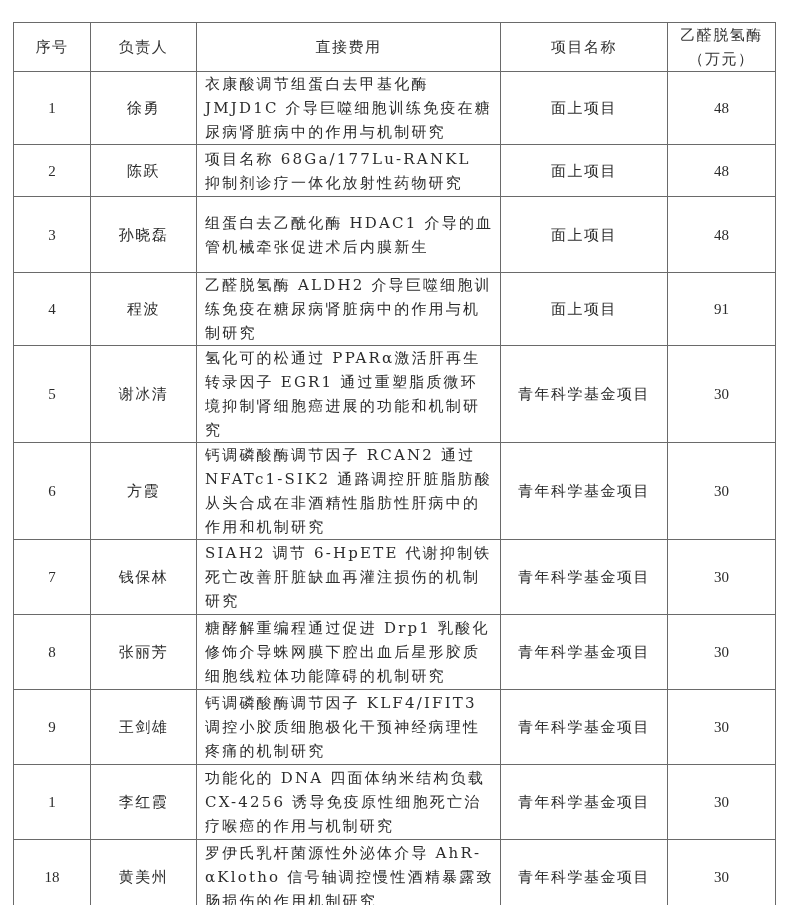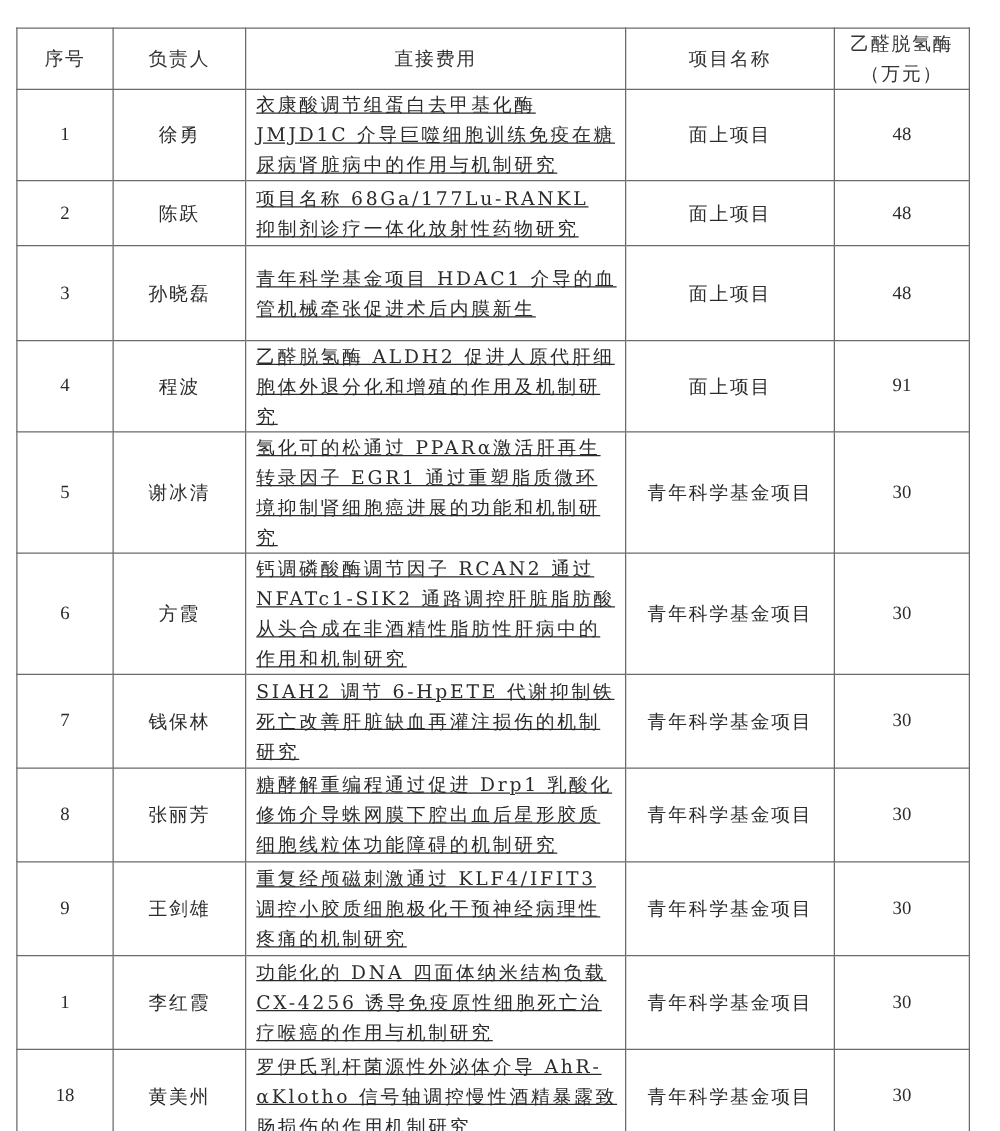--- a/index.html
+++ b/index.html
@@ -33,21 +33,20 @@
     text-align: center;
     letter-spacing: 1.5px;
   }
   table.grid th {
     color: #333;
   }
   td.name {
     text-align: left !important;
     padding: 0 6px 0 8px !important;
     letter-spacing: 2.2px !important;
-    text-decoration: underline;
   }
   .num {
     font-family: "Liberation Serif", "DejaVu Serif", serif;
     font-size: 16px;
     letter-spacing: 0 !important;
   }
   .hdr-line { display: block; }
 </style>
 </head>
 <body>
@@ -83,28 +82,28 @@
     <tr style="height:52px">
       <td class="num">2</td>
       <td>陈跃</td>
       <td class="name">项目名称 68Ga/177Lu-RANKL 抑制剂诊疗一体化放射性药物研究</td>
       <td>面上项目</td>
       <td class="num">48</td>
     </tr>
     <tr style="height:76px">
       <td class="num">3</td>
       <td>孙晓磊</td>
-      <td class="name">青年科学基金项目 HDAC1 介导的血管机械牵张促进术后内膜新生</td>
+      <td class="name">组蛋白去乙酰化酶 HDAC1 介导的血管机械牵张促进术后内膜新生</td>
       <td>面上项目</td>
       <td class="num">48</td>
     </tr>
     <tr style="height:73px">
       <td class="num">4</td>
       <td>程波</td>
-      <td class="name">乙醛脱氢酶 ALDH2 促进人原代肝细胞体外退分化和增殖的作用及机制研究</td>
+      <td class="name">乙醛脱氢酶 ALDH2 介导巨噬细胞训练免疫在糖尿病肾脏病中的作用与机制研究</td>
       <td>面上项目</td>
       <td class="num">91</td>
     </tr>
     <tr style="height:73px">
       <td class="num">5</td>
       <td>谢冰清</td>
       <td class="name">氢化可的松通过 PPARα激活肝再生转录因子 EGR1 通过重塑脂质微环境抑制肾细胞癌进展的功能和机制研究</td>
       <td>青年科学基金项目</td>
       <td class="num">30</td>
     </tr>
@@ -125,21 +124,21 @@
     <tr style="height:75px">
       <td class="num">8</td>
       <td>张丽芳</td>
       <td class="name">糖酵解重编程通过促进 Drp1 乳酸化修饰介导蛛网膜下腔出血后星形胶质细胞线粒体功能障碍的机制研究</td>
       <td>青年科学基金项目</td>
       <td class="num">30</td>
     </tr>
     <tr style="height:75px">
       <td class="num">9</td>
       <td>王剑雄</td>
-      <td class="name">重复经颅磁刺激通过 KLF4/IFIT3 调控小胶质细胞极化干预神经病理性疼痛的机制研究</td>
+      <td class="name">钙调磷酸酶调节因子 KLF4/IFIT3 调控小胶质细胞极化干预神经病理性疼痛的机制研究</td>
       <td>青年科学基金项目</td>
       <td class="num">30</td>
     </tr>
     <tr style="height:75px">
       <td class="num">1</td>
       <td>李红霞</td>
       <td class="name">功能化的 DNA 四面体纳米结构负载 CX-4256 诱导免疫原性细胞死亡治疗喉癌的作用与机制研究</td>
       <td>青年科学基金项目</td>
       <td class="num">30</td>
     </tr>

